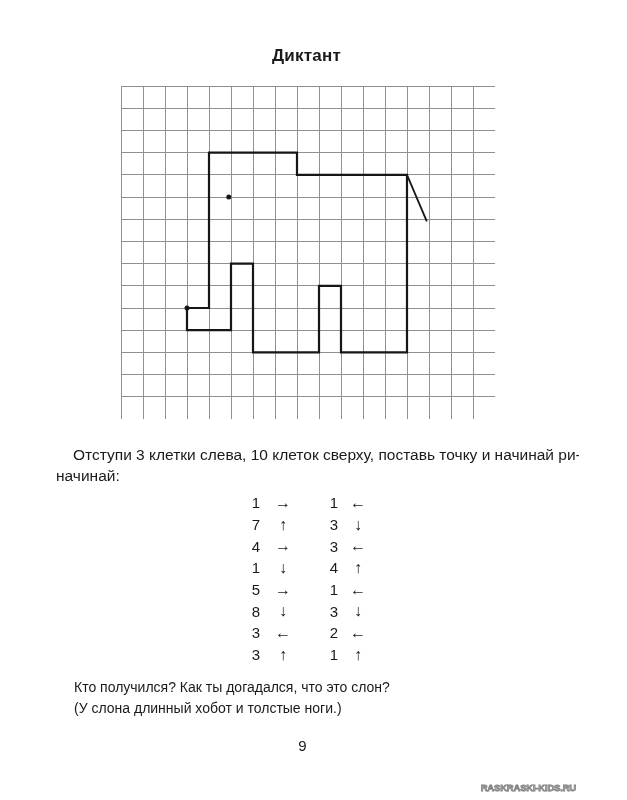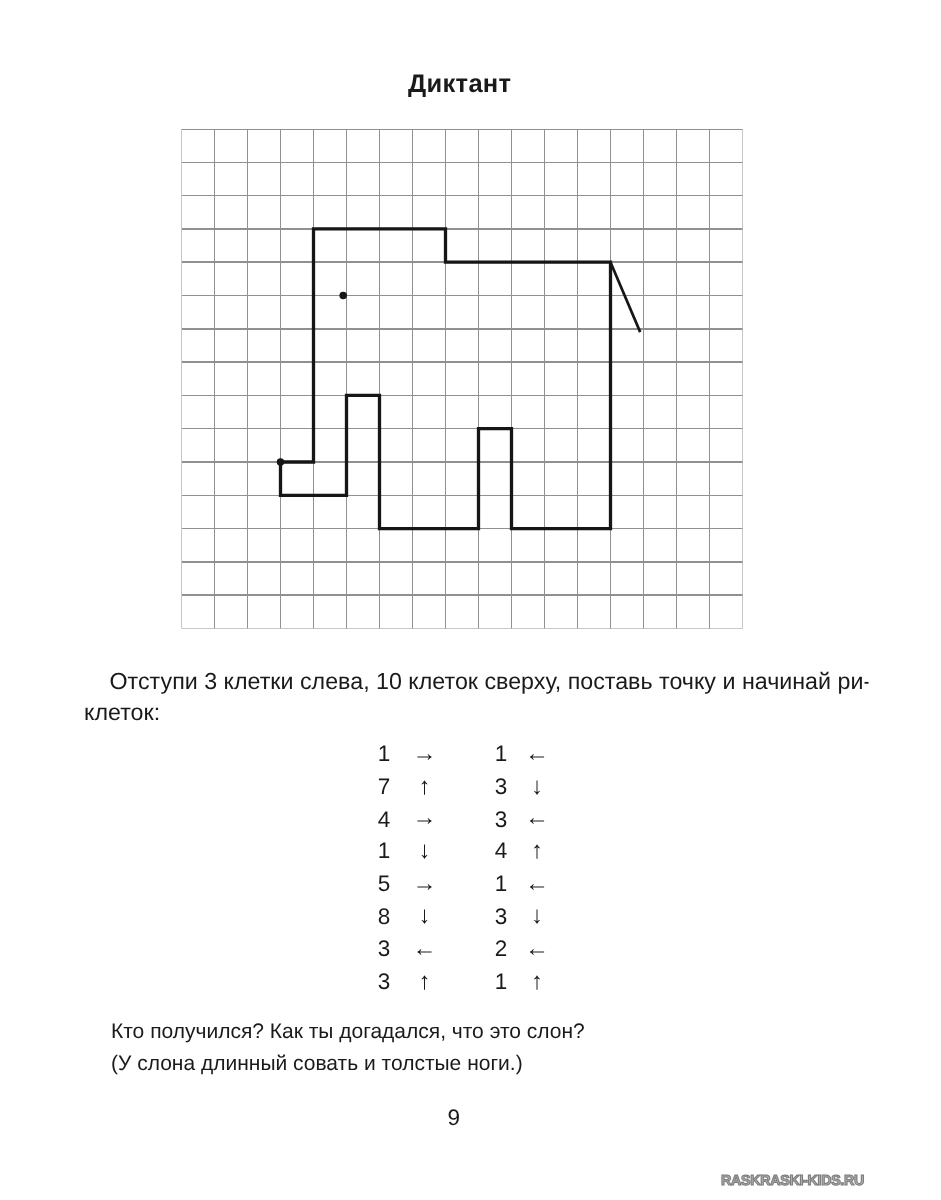--- a/index.html
+++ b/index.html
@@ -134,21 +134,21 @@
         </g>
         <polyline points="66,222 88,222 88,66.6 176,66.6 176,88.8 286,88.8 286,266.4 220,266.4 220,199.79999999999998 198,199.79999999999998 198,266.4 132,266.4 132,177.6 110,177.6 110,244.2 66,244.2 66,222" fill="none" stroke="#161616" stroke-width="2.2" stroke-linejoin="miter"></polyline>
         <line x1="286" y1="88.8" x2="305.8" y2="135.42" stroke="#161616" stroke-width="1.8"></line>
         <circle cx="66" cy="222" r="2.5" fill="#161616"></circle>
         <circle cx="107.80000000000001" cy="111" r="2.5" fill="#161616"></circle>
       </svg>
   </div>
 
   <div class="instructions">
     <div class="indent">Отступи 3 клетки слева, 10 клеток сверху, поставь точку и начинай ри-</div>
-    <div>клеток:</div>
+    <div>начинай:</div>
   </div>
 
   <div class="dictation">
     <div class="dict-row">
       <span class="num1">1</span>
       <span class="arr1">→</span>
       <span class="num2">1</span>
       <span class="arr2">←</span>
     </div>
     <div class="dict-row">
@@ -190,20 +190,20 @@
     <div class="dict-row">
       <span class="num1">3</span>
       <span class="arr1">↑</span>
       <span class="num2">1</span>
       <span class="arr2">↑</span>
     </div>
   </div>
 
   <div class="questions">
     <div>Кто получился? Как ты догадался, что это слон?</div>
-    <div>(У слона длинный совать и толстые ноги.)</div>
+    <div>(У слона длинный хобот и толстые ноги.)</div>
   </div>
 
   <div class="page-number">9</div>
 
   <div class="watermark">RASKRASKI-KIDS.RU</div>
 
 </div>
 
 </body></html>

